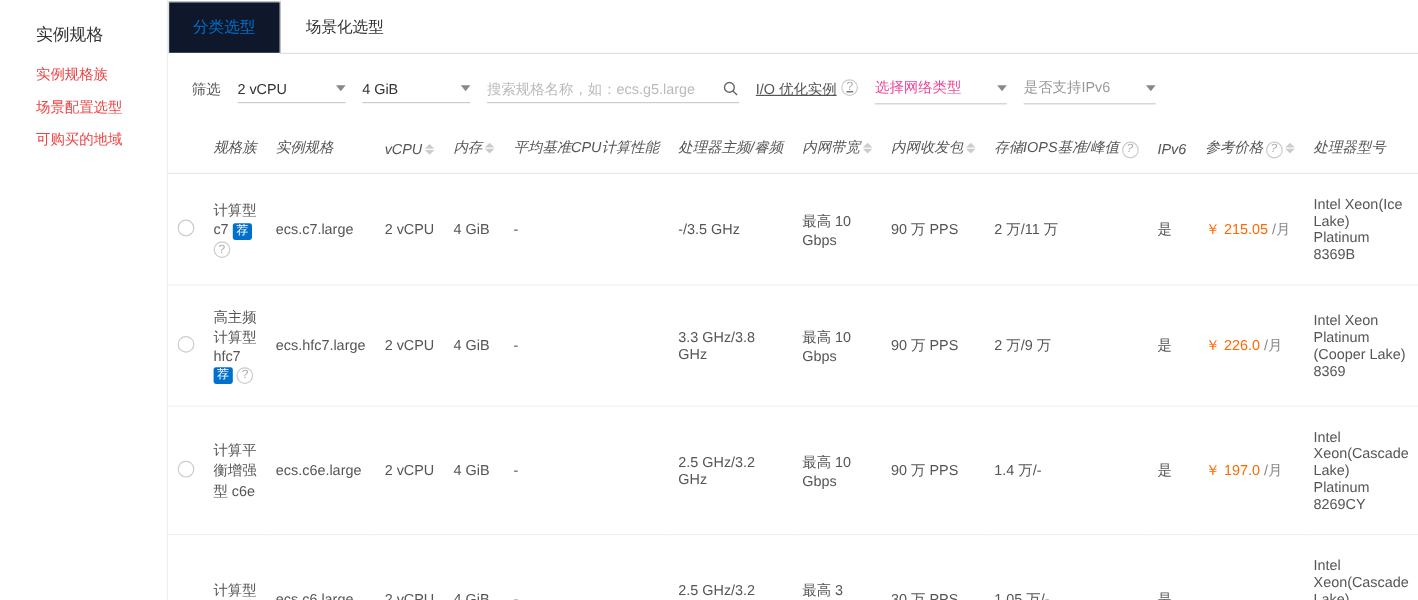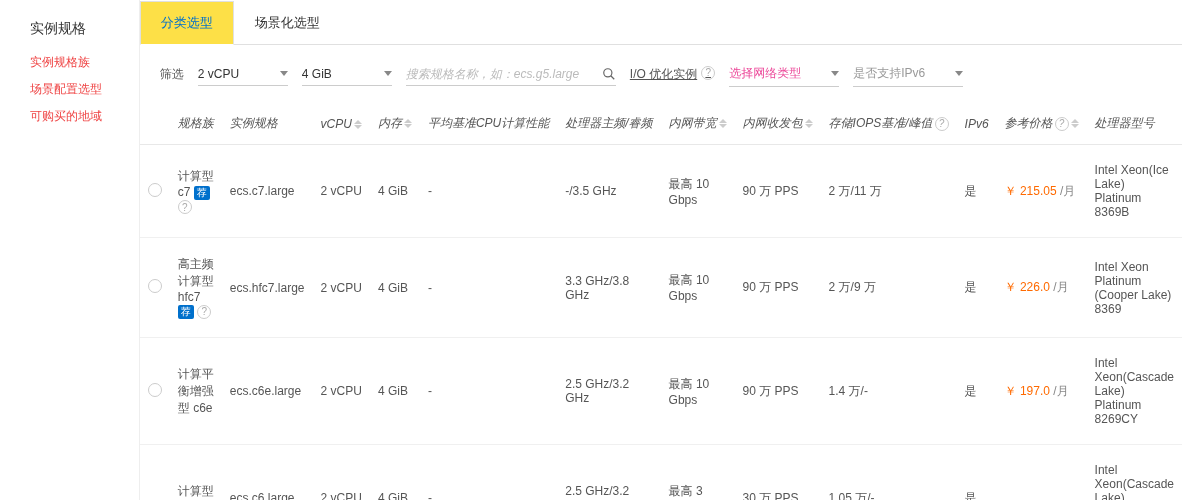--- a/index.html
+++ b/index.html
@@ -4,31 +4,31 @@
 <style>
 * { box-sizing: border-box; margin: 0; padding: 0; }
 body { font-family: -apple-system, "PingFang SC", "Microsoft YaHei", sans-serif; font-size: 12px; color: #333; background: #fff; width: 1182px; }
 .container { display: flex; }
 .sidebar { width: 180px; padding: 20px 0 20px 30px; }
 .sidebar-title { font-size: 14px; color: #333; margin-bottom: 16px; }
 .sidebar-item { font-size: 12px; color: #ef4444; margin-bottom: 10px; cursor: pointer; }
 .main { flex: 1; border-left: 1px solid #eee; }
 .tab-bar { display: flex; border-bottom: 1px solid #e0e0e0; }
 .tab-item { padding: 12px 20px; font-size: 13px; cursor: pointer; border: 1px solid transparent; position: relative; top: 1px; }
-.tab-item.active { color: #0070cc; border: 1px solid #e0e0e0; border-bottom: 1px solid #fff; background: #fde047; }
+.tab-item.active { color: #0070cc; border: 1px solid #e0e0e0; border-bottom: 1px solid #fff; background: #0f172a; }
 .sub-tabs { display: flex; padding: 14px 20px 0 20px; border-bottom: 1px solid #eee; }
 .sub-tab { padding: 6px 14px 10px; font-size: 13px; color: #333; cursor: pointer; margin-right: 4px; }
 .sub-tab.active { color: #0070cc; border-bottom: 2px solid #0070cc; }
 .filter-row { display: flex; align-items: center; padding: 16px 20px; gap: 14px; flex-wrap: wrap; }
 .filter-label { font-size: 12px; color: #555; }
 .filter-select { display: flex; align-items: center; justify-content: space-between; border-bottom: 1px solid #ccc; padding: 4px 0; min-width: 90px; cursor: pointer; font-size: 12px; }
 .filter-select.wide { min-width: 110px; }
 .caret { width: 0; height: 0; border-left: 4px solid transparent; border-right: 4px solid transparent; border-top: 5px solid #888; }
 .search-wrap { display: flex; align-items: center; border-bottom: 1px solid #ccc; padding: 4px 0; width: 210px; }
-.search-input { border: none; outline: none; font-size: 12px; flex: 1; color: #333; font-style: italic; }
+.search-input { border: none; outline: none; font-size: 12px; flex: 1; color: #333; }
 .search-input::placeholder { color: #bbb; }
 .search-icon { width: 14px; height: 14px; color: #666; }
 .io-label { color: #555; display: flex; gap: 4px; text-decoration: underline; }
 .help-icon { display: inline-flex; align-items: center; justify-content: center; width: 14px; height: 14px; border: 1px solid #ccc; border-radius: 50%; font-size: 10px; color: #aaa; }
 table { width: 100%; border-collapse: collapse; }
 thead th { font-size: 12px; font-weight: normal; color: #555; text-align: left; padding: 12px 8px; border-bottom: 1px solid #e8e8e8; vertical-align: middle; white-space: nowrap; font-style: italic; }
 tbody td { font-size: 12px; color: #555; padding: 18px 8px; border-bottom: 1px solid #f0f0f0; vertical-align: middle; }
 .radio-cell { width: 36px; text-align: center; }
 .radio { width: 14px; height: 14px; border: 1px solid #ccc; border-radius: 50%; display: inline-block; cursor: pointer; }
 .sort-icons { display: inline-flex; flex-direction: column; vertical-align: middle; margin-left: 2px; }

